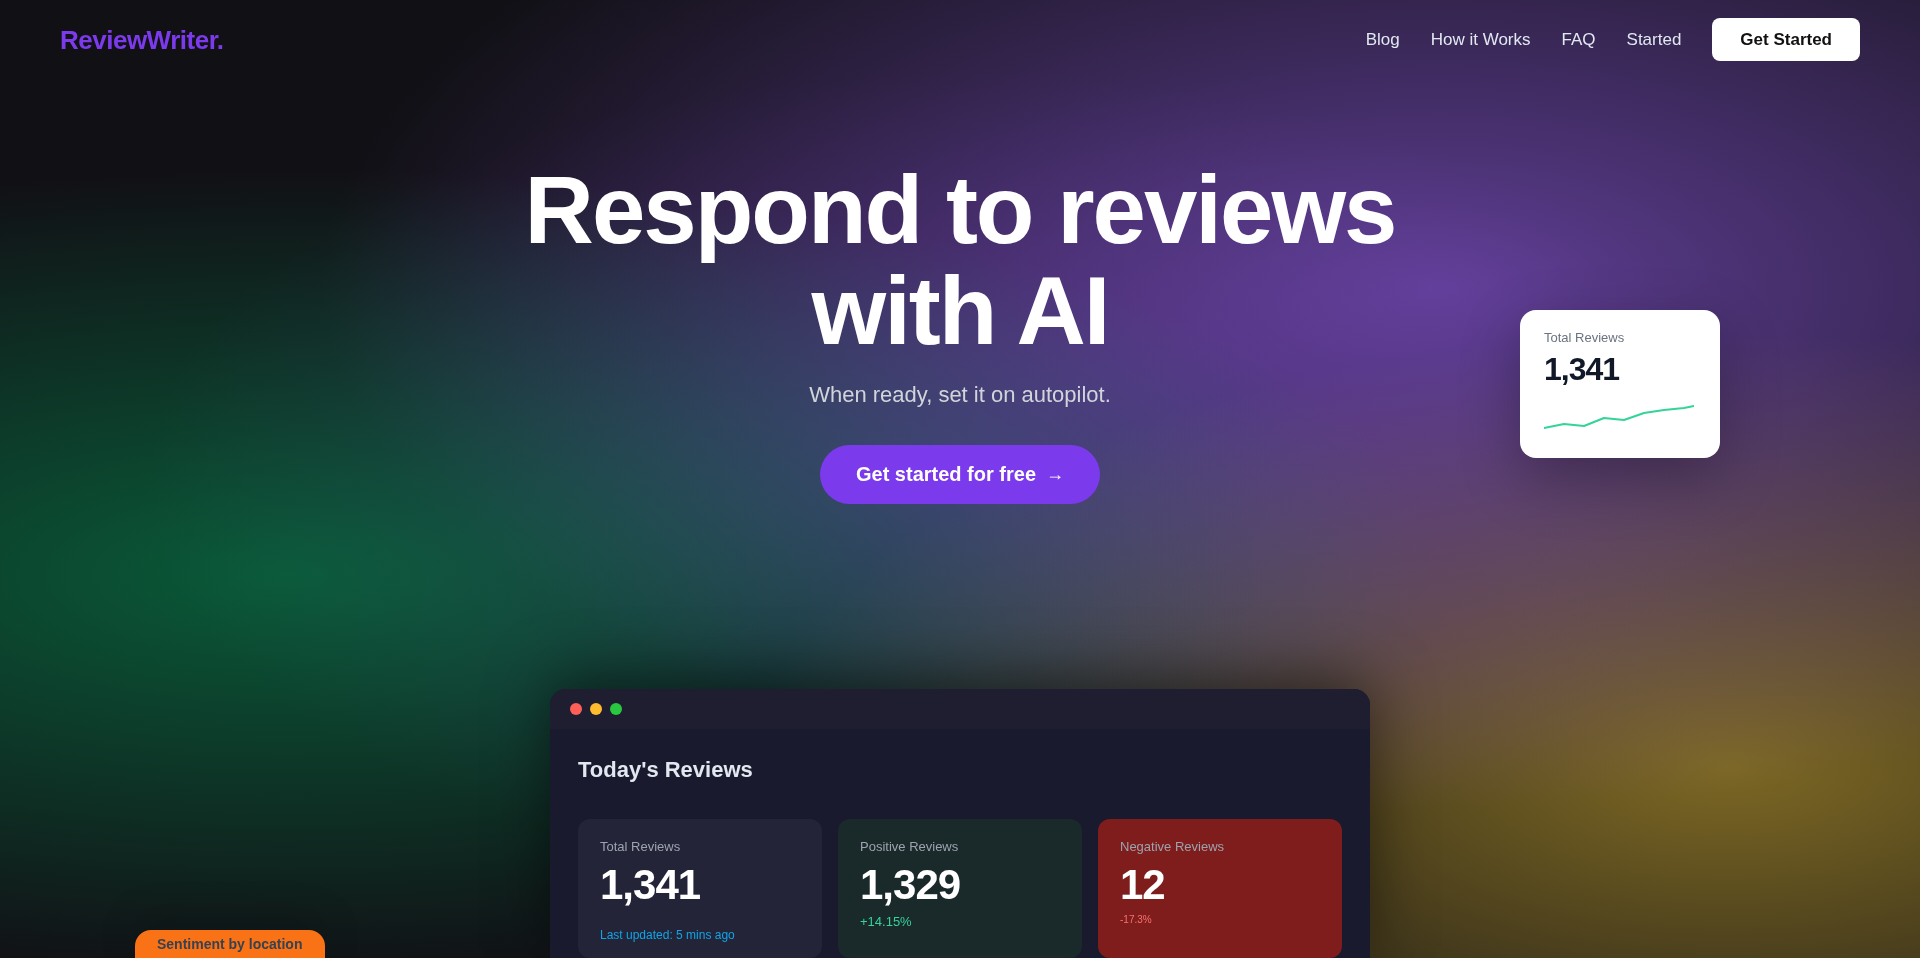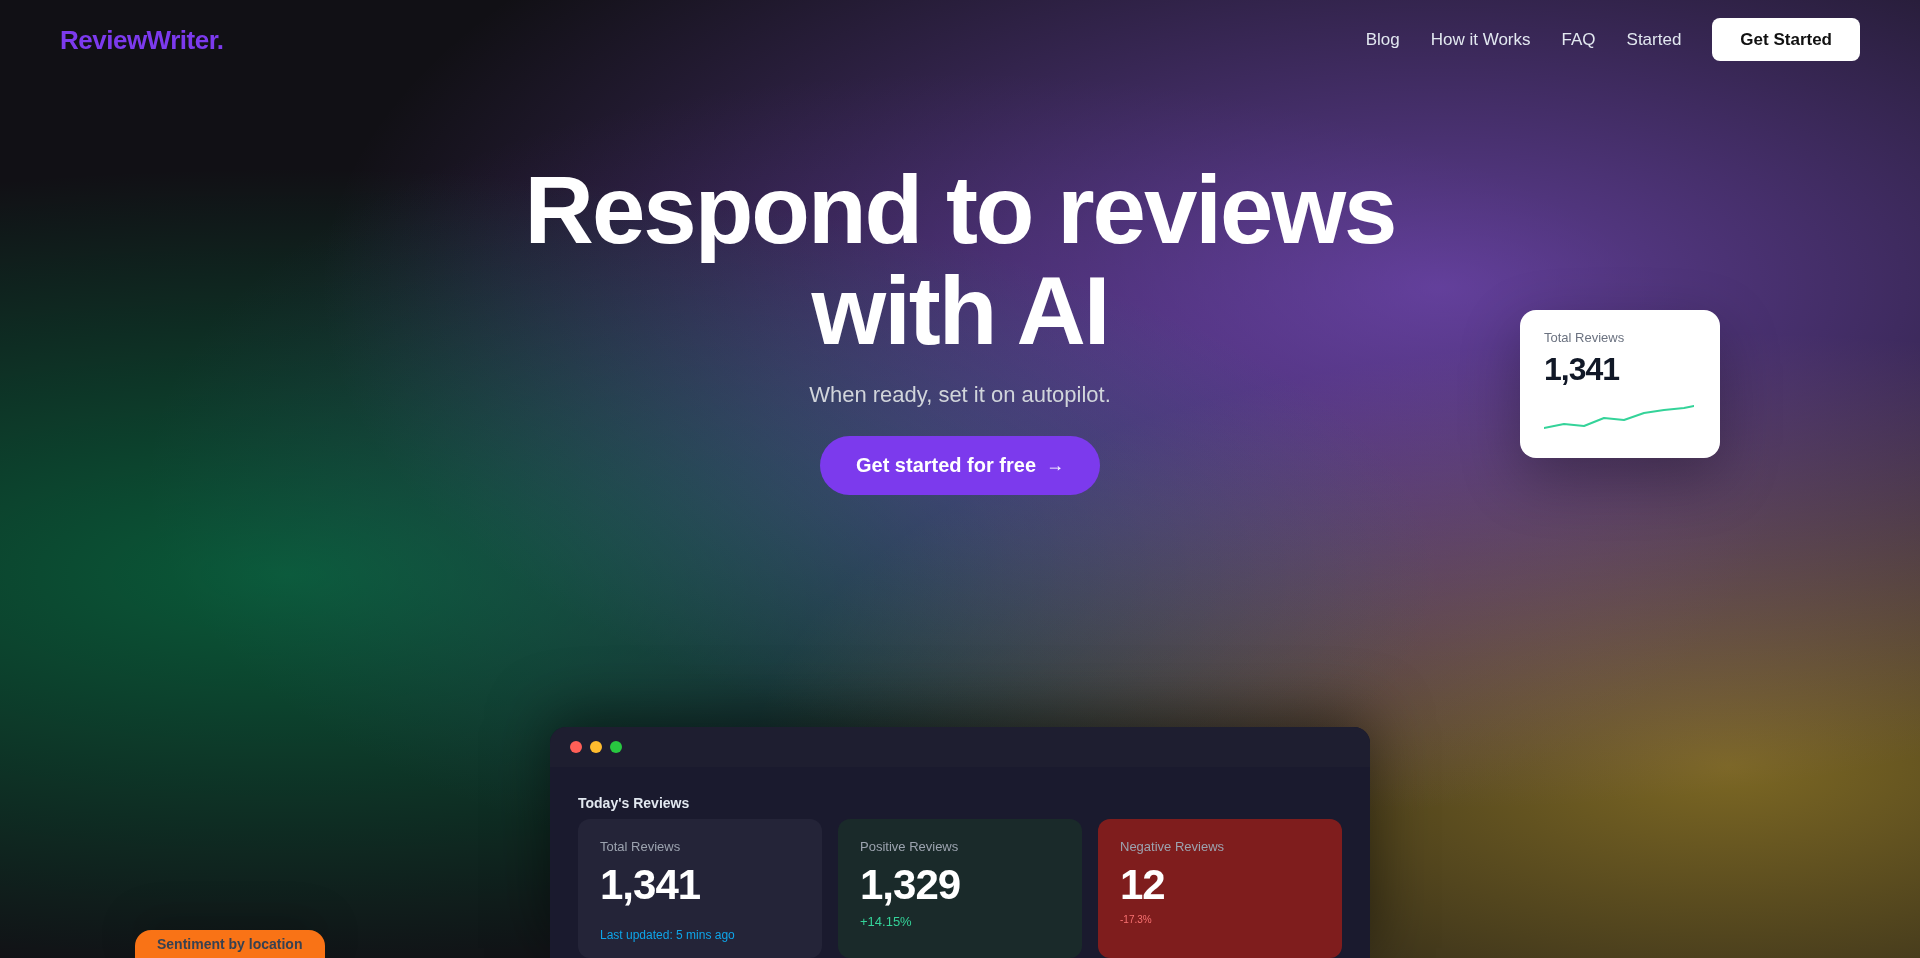--- a/index.html
+++ b/index.html
@@ -104,21 +104,21 @@
       display: inline-flex;
       align-items: center;
       gap: 10px;
       background: #7c3aed;
       color: #ffffff;
       padding: 18px 36px;
       border-radius: 50px;
       font-size: 20px;
       font-weight: 600;
       text-decoration: none;
-      margin-top: 28px;
+      margin-top: 37px;
     }
 
     .hero-cta .arrow {
       font-size: 18px;
     }
 
     
     .dashboard-container {
       position: absolute;
       bottom: 0;
@@ -152,23 +152,23 @@
     .dot-red { background: #ff5f57; }
     .dot-yellow { background: #febc2e; }
     .dot-green { background: #28c840; }
 
     .dashboard-content {
       padding: 28px 28px 0;
     }
 
     .section-title {
       color: #e2e8f0;
-      font-size: 14px;
+      font-size: 22px;
       font-weight: 600;
-      margin-bottom: 8px;
+      margin-bottom: 36px;
     }
 
     .cards-row {
       display: grid;
       grid-template-columns: 1fr 1fr 1fr;
       gap: 16px;
     }
 
     .card {
       background: #242438;

